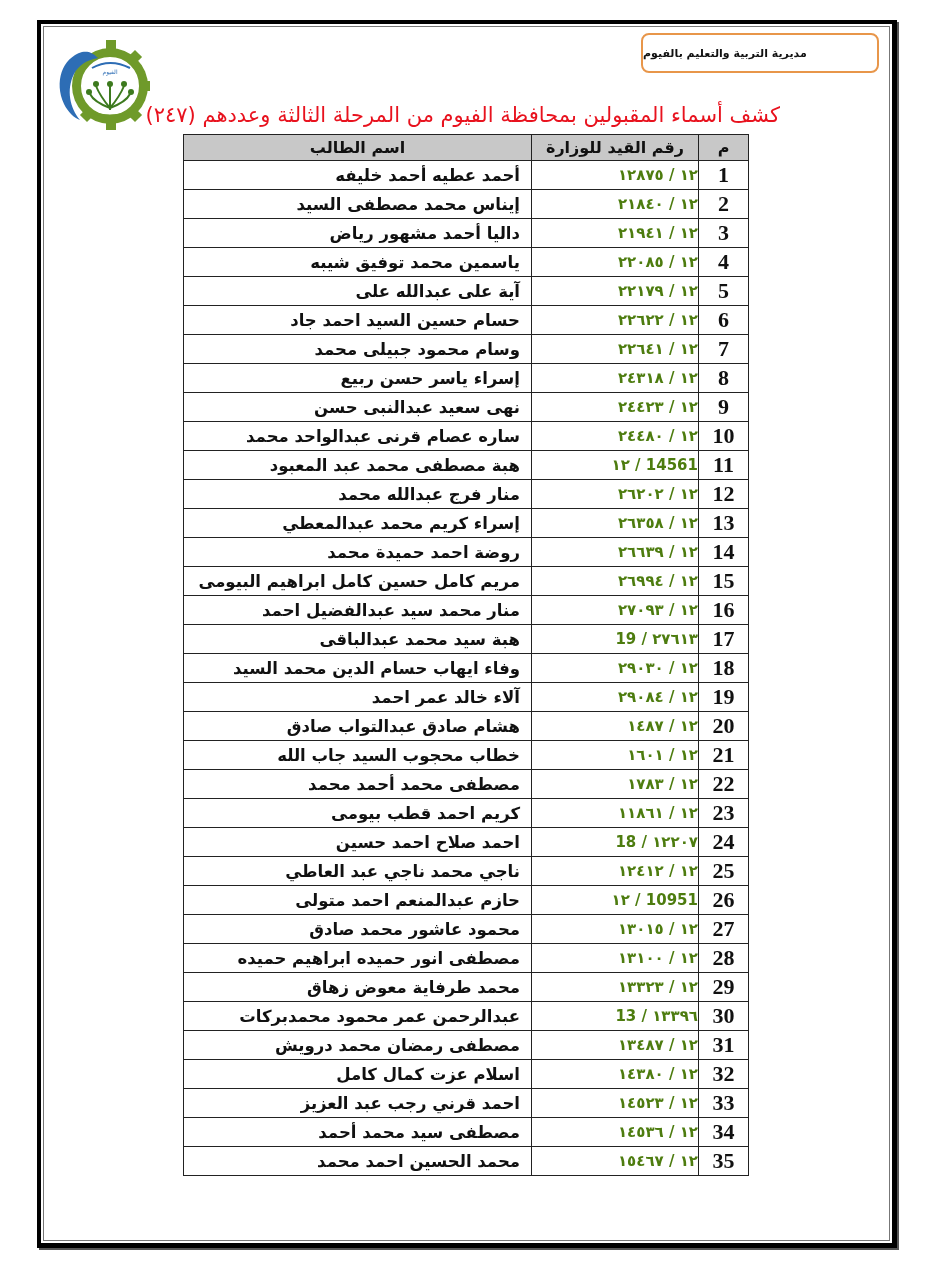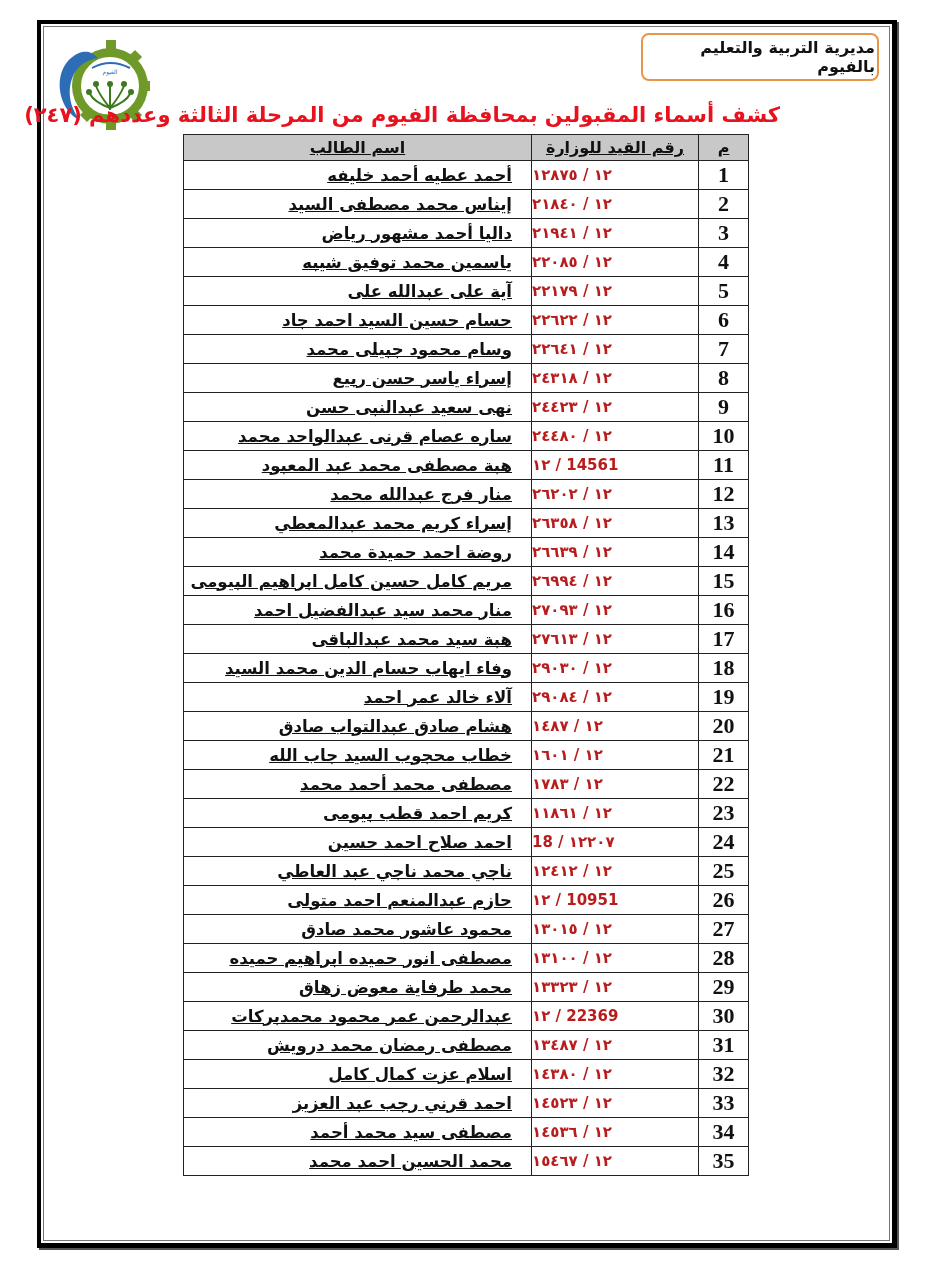--- a/index.html
+++ b/index.html
@@ -8,57 +8,57 @@
     position:absolute; left:37px; top:20px; width:860px; height:1228px;
     border:4px solid #000; border-right-width:5px; border-bottom-width:5px;
     box-shadow: 2px 2px 0 #555;
     box-sizing:border-box; background:#fff;
   }
   .frame-inner {
     position:absolute; left:2px; top:2px; right:2px; bottom:2px;
     border:1px solid #777;
   }
   .org-box {
-    position:absolute; left:641px; top:33px; width:238px; height:48px;
+    position:absolute; left:641px; top:33px; width:238px; height:40px;
     border:2px solid #e8964a; border-radius:8px; box-sizing:border-box;
     display:flex; align-items:center; justify-content:flex-end; padding-right:2px;
-    font-family:"DejaVu Sans", sans-serif; font-weight:bold; font-size:16px; color:#111;
+    font-family:"DejaVu Sans", sans-serif; font-weight:bold; font-size:11px; color:#111;
     direction:rtl; background:#fff;
   }
   .logo {
     position:absolute; left:52px; top:38px; width:98px; height:92px;
   }
   .title {
     position:absolute; left:166px; top:98px; width:614px; height:34px;
     direction:rtl; text-align:right; color:#e8121e;
-    font-family:"DejaVu Sans", sans-serif; font-weight:bold; font-size:21px; line-height:34px;
+    font-family:"DejaVu Sans", sans-serif; font-weight:normal; font-size:21px; line-height:34px;
     white-space:nowrap; letter-spacing:-0.3px;
   }
   table.list {
     position:absolute; left:183px; top:134px; width:566px;
     border-collapse:collapse; direction:rtl;
   }
   table.list th, table.list td {
     border:1px solid #222; padding:0; height:28.7px; box-sizing:border-box;
   }
   table.list th {
     background:#c8c8c8; font-family:"DejaVu Sans", sans-serif; font-weight:bold;
-    font-size:16px; color:#111; height:26px; text-align:center;text-decoration:underline;
+    font-size:16px; color:#111; height:26px; text-align:center;
   }
   table.list td.num {
     width:50px; text-align:center; font-family:"Liberation Serif", serif;
     font-weight:bold; font-size:22px; color:#111; line-height:28px;
   }
   table.list td.code {
-    width:167px; text-align:left; font-family:"DejaVu Sans", sans-serif; font-weight:bold;
-    font-size:15px; color:#b91c1c; letter-spacing:2px; direction:ltr;
+    width:167px; text-align:right; font-family:"DejaVu Sans", sans-serif; font-weight:bold;
+    font-size:15px; color:#4d7c0f; letter-spacing:2px; direction:ltr;
   }
   table.list td.name {
-    text-align:right; padding-right:19px; font-family:"DejaVu Sans", sans-serif;
-    font-weight:bold; font-size:16.5px; color:#111; white-space:nowrap; overflow:hidden;text-decoration:underline;
+    text-align:right; padding-right:11px; font-family:"DejaVu Sans", sans-serif;
+    font-weight:bold; font-size:16.5px; color:#111; white-space:nowrap; overflow:hidden;
   }
 </style>
 </head>
 <body>
 
 <div class="frame">
   <div class="frame-inner"></div>
 </div>
 
 <div class="logo">
@@ -187,21 +187,21 @@
         <td class="code">١٢ / ٢٦٩٩٤</td>
         <td class="name">مريم كامل حسين كامل ابراهيم البيومى</td>
       </tr>
       <tr>
         <td class="num">16</td>
         <td class="code">١٢ / ٢٧٠٩٣</td>
         <td class="name">منار محمد سيد عبدالفضيل احمد</td>
       </tr>
       <tr>
         <td class="num">17</td>
-        <td class="code">١٢ / ٢٧٦١٣</td>
+        <td class="code">19 / ٢٧٦١٣</td>
         <td class="name">هبة سيد محمد عبدالباقى</td>
       </tr>
       <tr>
         <td class="num">18</td>
         <td class="code">١٢ / ٢٩٠٣٠</td>
         <td class="name">وفاء ايهاب حسام الدين محمد السيد</td>
       </tr>
       <tr>
         <td class="num">19</td>
         <td class="code">١٢ / ٢٩٠٨٤</td>
@@ -252,21 +252,21 @@
         <td class="code">١٢ / ١٣١٠٠</td>
         <td class="name">مصطفى انور حميده ابراهيم حميده</td>
       </tr>
       <tr>
         <td class="num">29</td>
         <td class="code">١٢ / ١٣٣٢٣</td>
         <td class="name">محمد طرفاية معوض زهاق</td>
       </tr>
       <tr>
         <td class="num">30</td>
-        <td class="code">١٢ / 22369</td>
+        <td class="code">13 / ١٣٣٩٦</td>
         <td class="name">عبدالرحمن عمر محمود محمدبركات</td>
       </tr>
       <tr>
         <td class="num">31</td>
         <td class="code">١٢ / ١٣٤٨٧</td>
         <td class="name">مصطفى رمضان محمد درويش</td>
       </tr>
       <tr>
         <td class="num">32</td>
         <td class="code">١٢ / ١٤٣٨٠</td>

